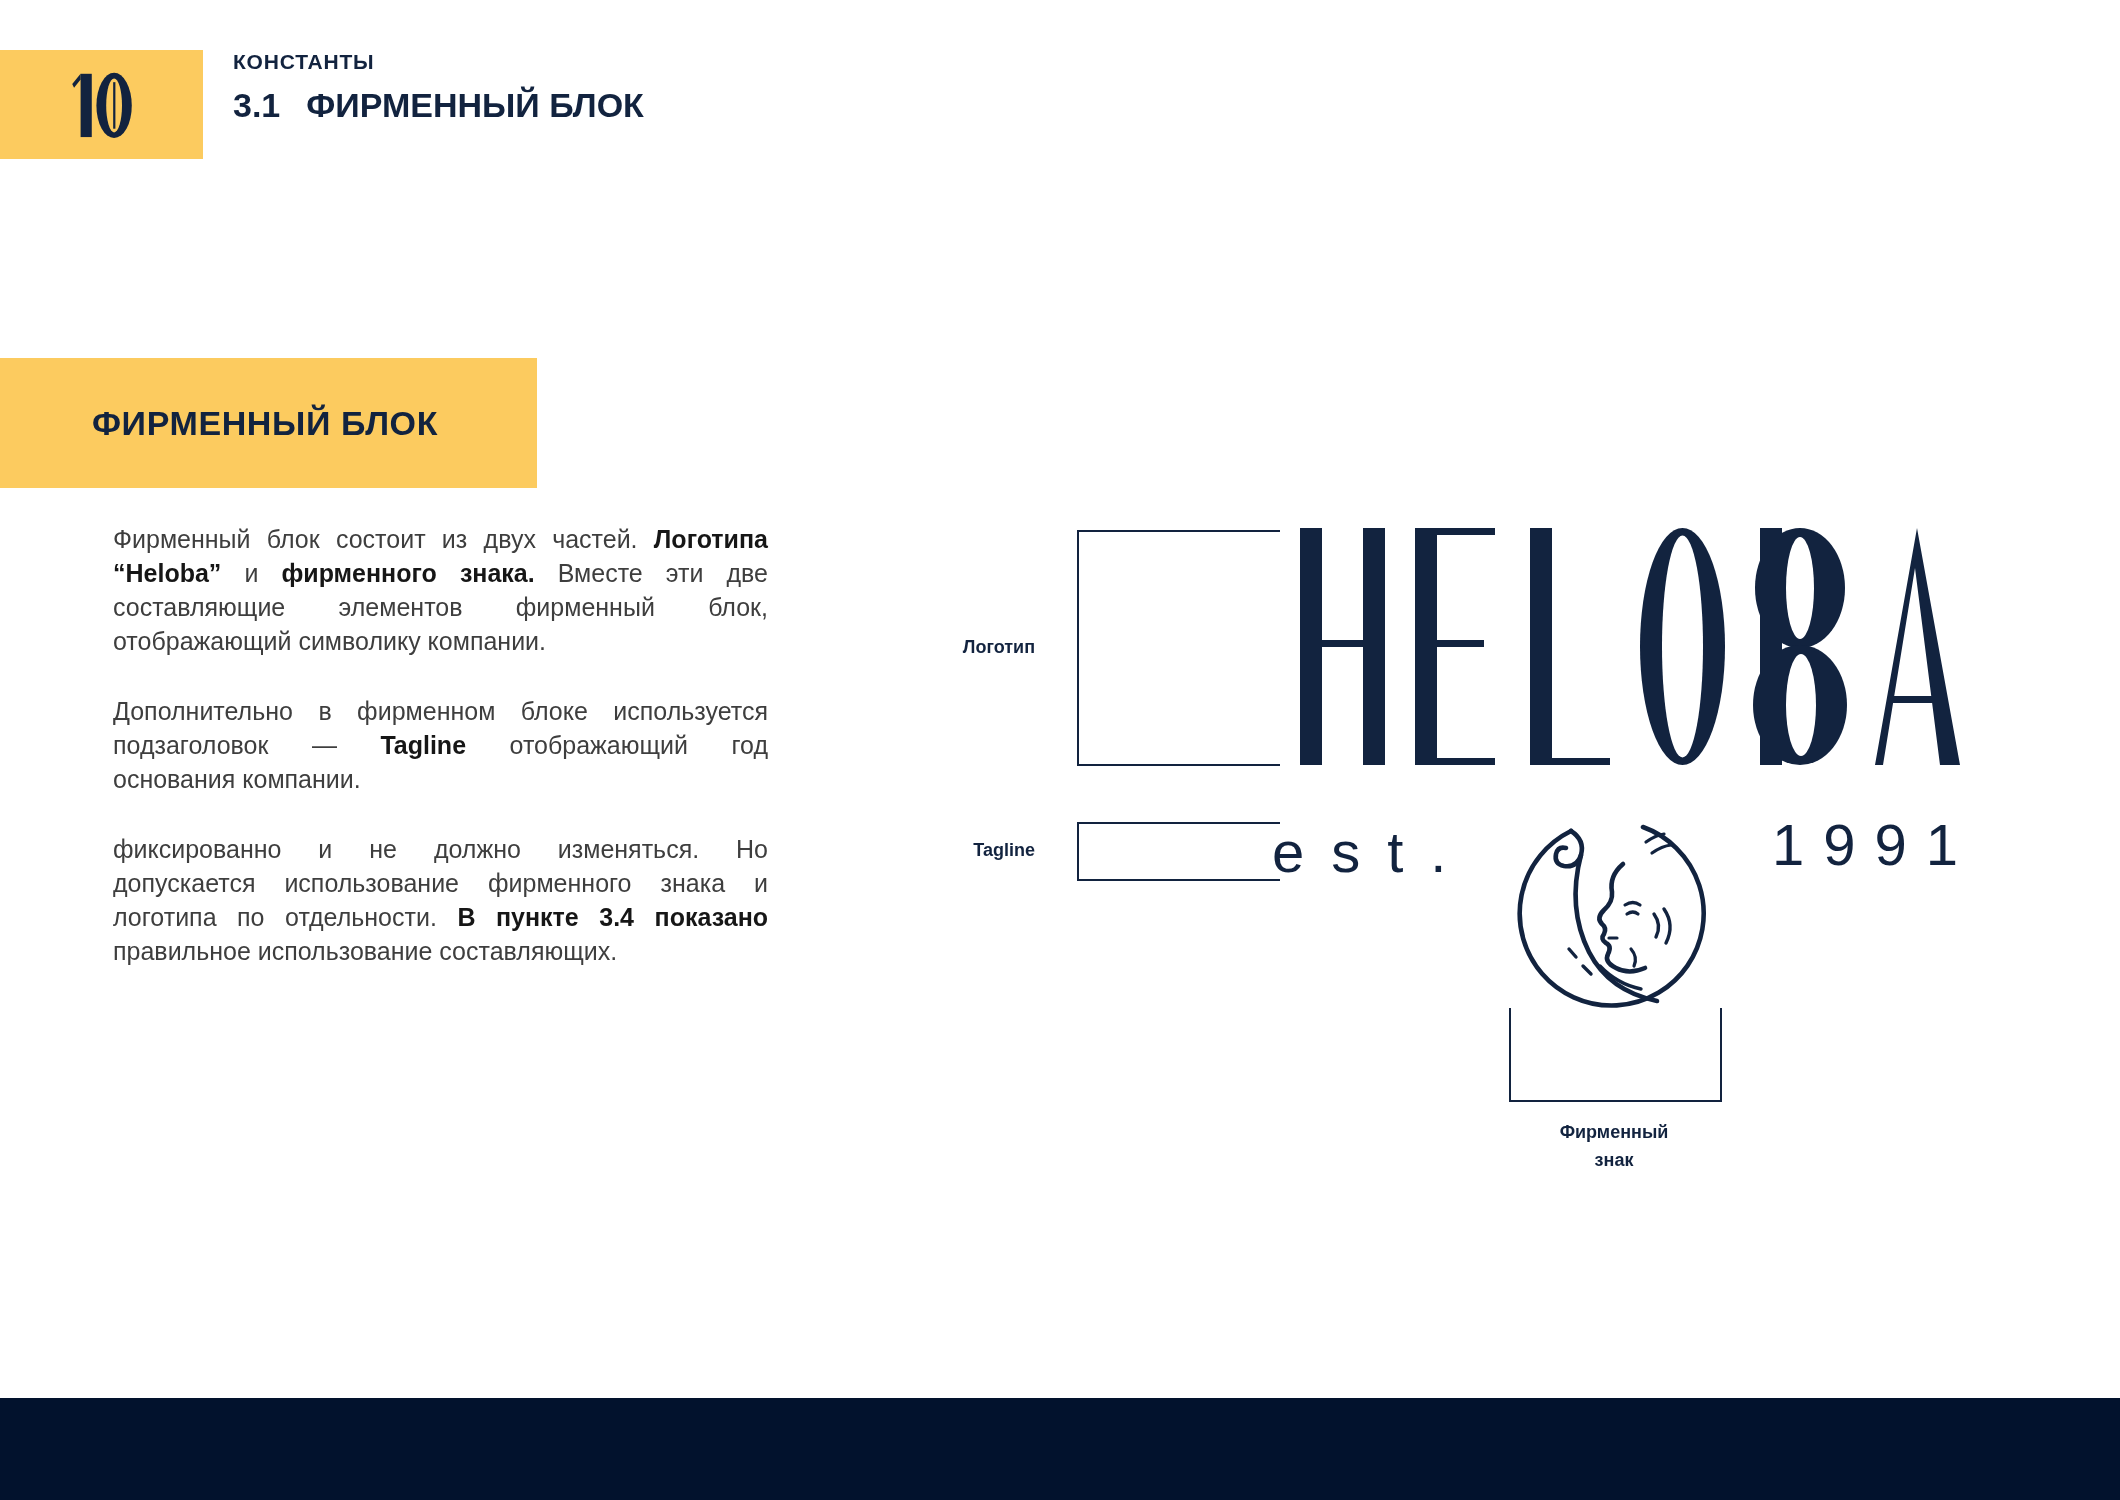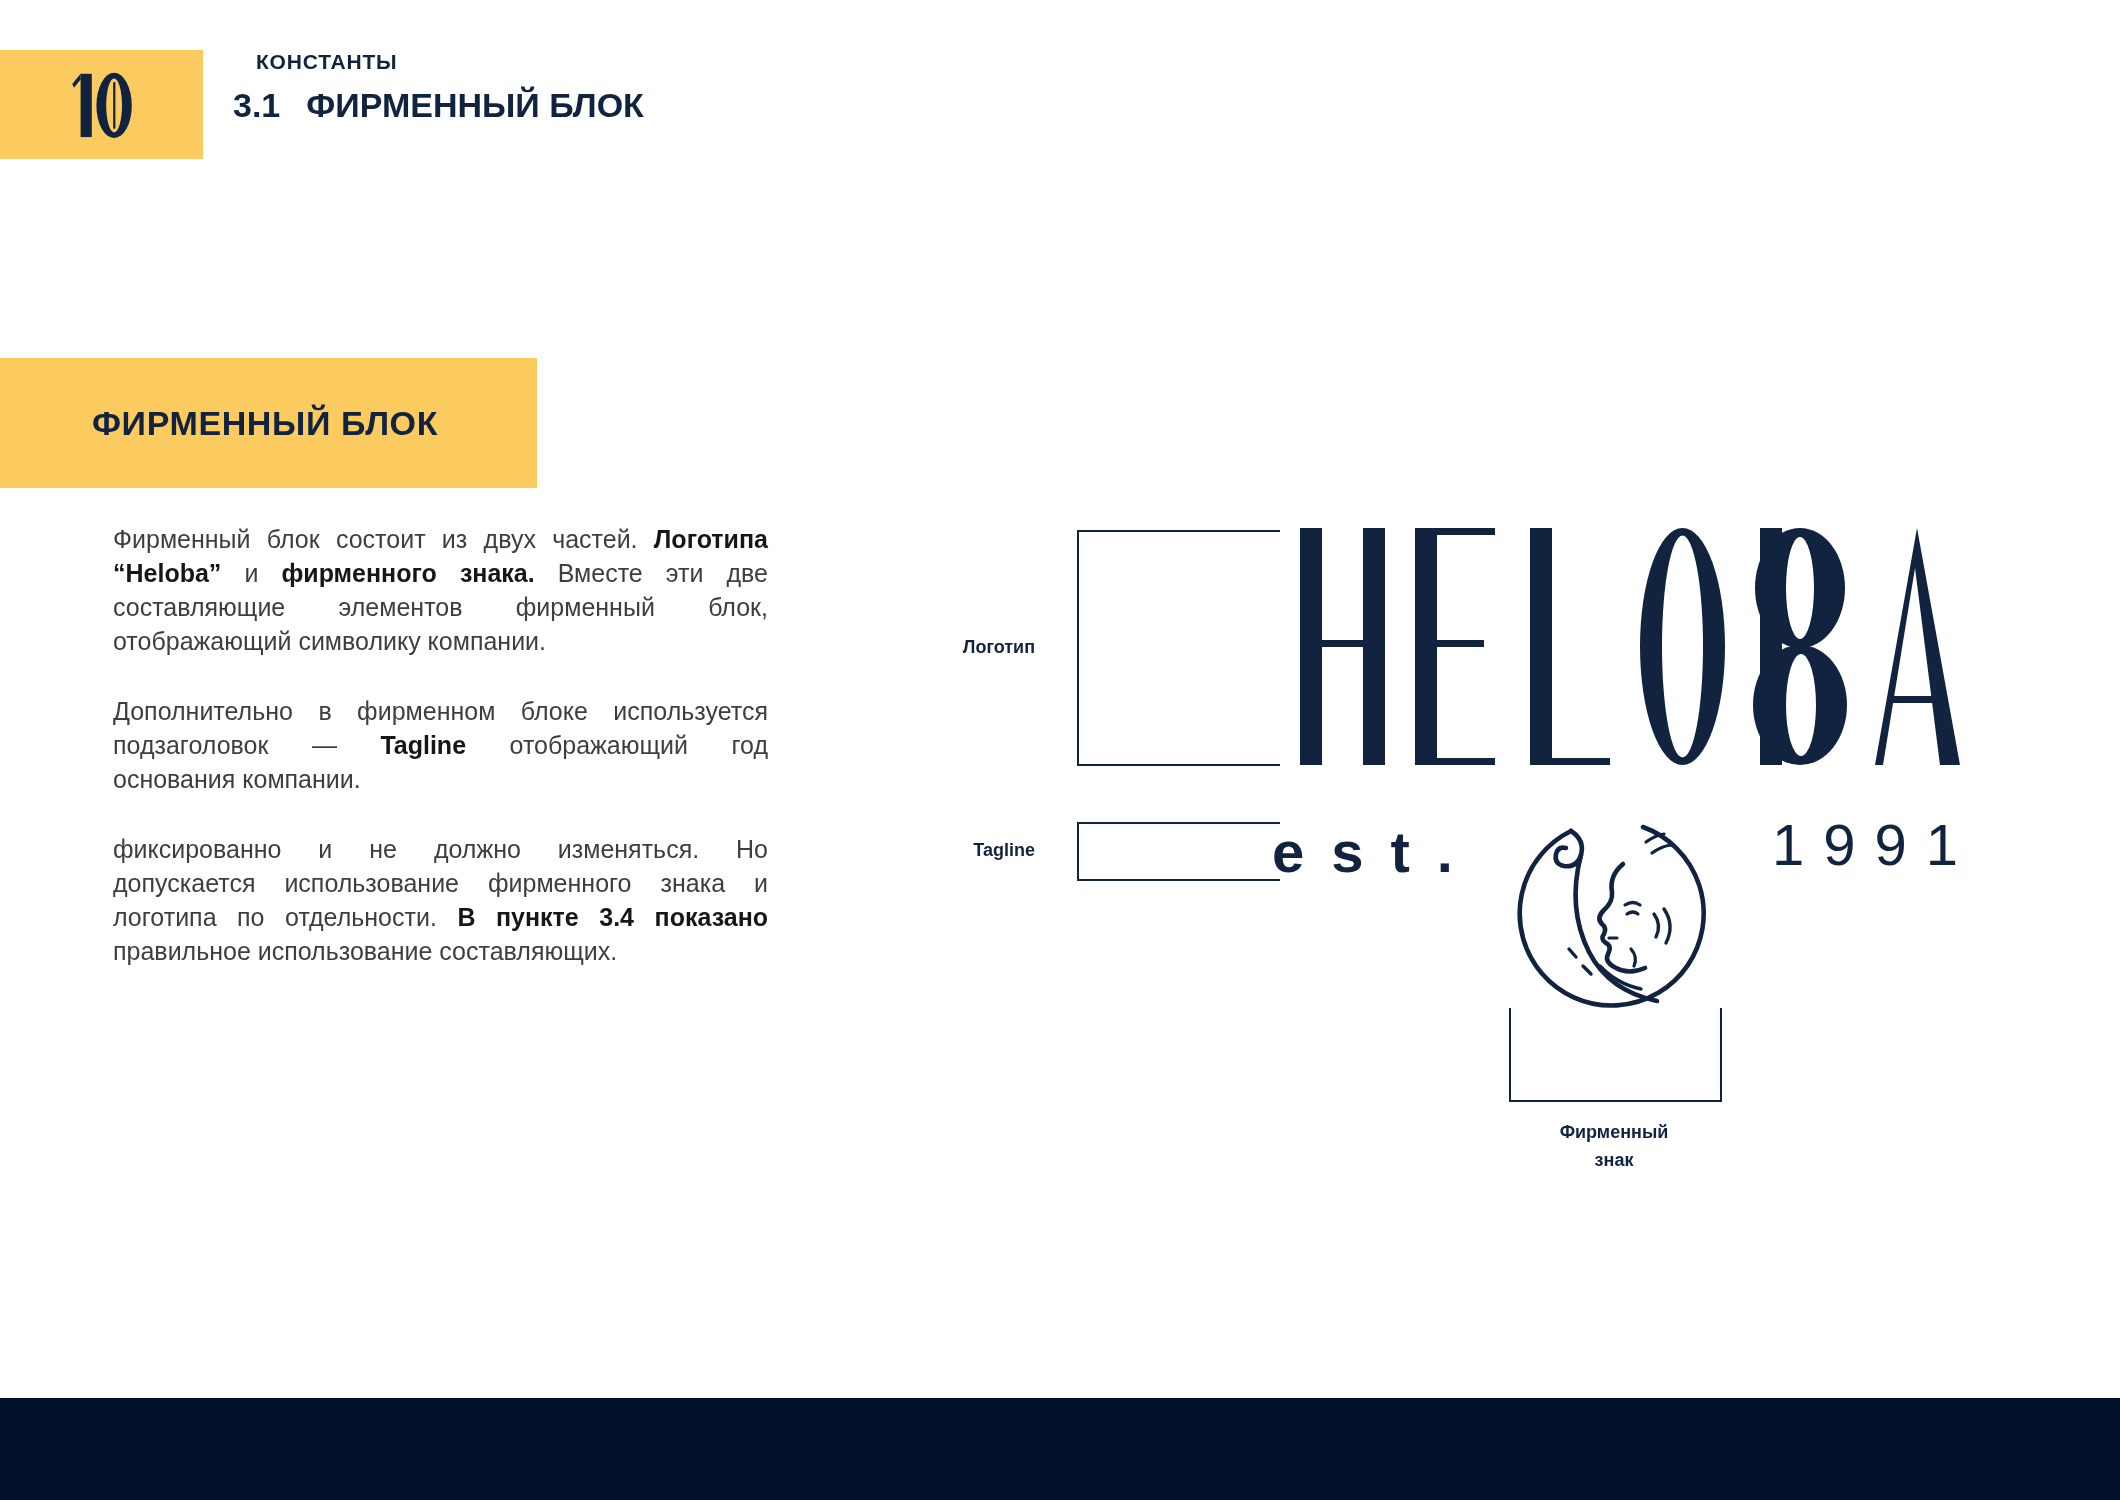--- a/index.html
+++ b/index.html
@@ -5,21 +5,21 @@
   html,body{margin:0;padding:0;background:#ffffff;}
   .canvas{
     position:relative;width:2120px;height:1500px;overflow:hidden;background:#ffffff;
     font-family:"Liberation Sans", sans-serif;color:#12233F;
   }
   .abs{position:absolute;}
 
   
   .pagenum-box{left:0;top:50px;width:203px;height:109px;background:#FCCB5F;
     display:flex;align-items:center;justify-content:center;}
-  .kicker{left:233px;top:50px;font-size:21px;font-weight:700;letter-spacing:.8px;color:#12233F;margin-left:23px;}
+  .kicker{left:233px;top:50px;font-size:21px;font-weight:700;letter-spacing:.8px;color:#12233F;}
   .heading{left:233px;top:86px;font-size:34px;font-weight:700;color:#12233F;white-space:nowrap;}
   .heading .num{margin-right:26px;}
 
   
   .banner{left:0;top:358px;width:537px;height:130px;background:#FCCB5F;
     display:flex;align-items:center;}
   .banner-title{padding-left:92px;font-size:34px;font-weight:700;letter-spacing:.6px;color:#12233F;}
 
   
   .bodycol{left:89px;top:522px;width:679px;font-size:25px;line-height:34px;color:#3E3E3E;}
@@ -33,21 +33,21 @@
   .label-logotype{left:835px;top:637px;width:200px;text-align:right;}
   .label-tagline{left:835px;top:840px;width:200px;text-align:right;}
   .bracket-open-right{border:2px solid #12233F;border-right:none;}
   .bracket-logo{left:1077px;top:530px;width:201px;height:232px;}
   .bracket-tagline{left:1077px;top:822px;width:201px;height:55px;}
   .bracket-open-top{border:2px solid #12233F;border-top:none;}
   .bracket-mark{left:1509px;top:1008px;width:209px;height:92px;}
   .label-mark{left:1484px;top:1118px;width:260px;text-align:center;line-height:28px;}
 
   .wordmark{left:1300px;top:528px;width:660px;height:237px;}
-  .est{left:1272px;top:818px;font-size:58px;font-weight:700;letter-spacing:27px;color:#12233F;white-space:nowrap;}
+  .est{left:1272px;top:818px;font-size:58px;font-weight:400;letter-spacing:27px;color:#12233F;white-space:nowrap;}
   .year{left:1772px;top:811px;font-size:58px;font-weight:400;letter-spacing:19px;color:#12233F;white-space:nowrap;}
   .moon{left:1505px;top:808px;width:212px;height:212px;}
   .pagenum-svg{width:60px;height:67px;}
 
   .footer{left:0;top:1398px;width:2120px;height:102px;background:#02122D;}
 </style>
 </head>
 <body>
 
 <div class="canvas">

